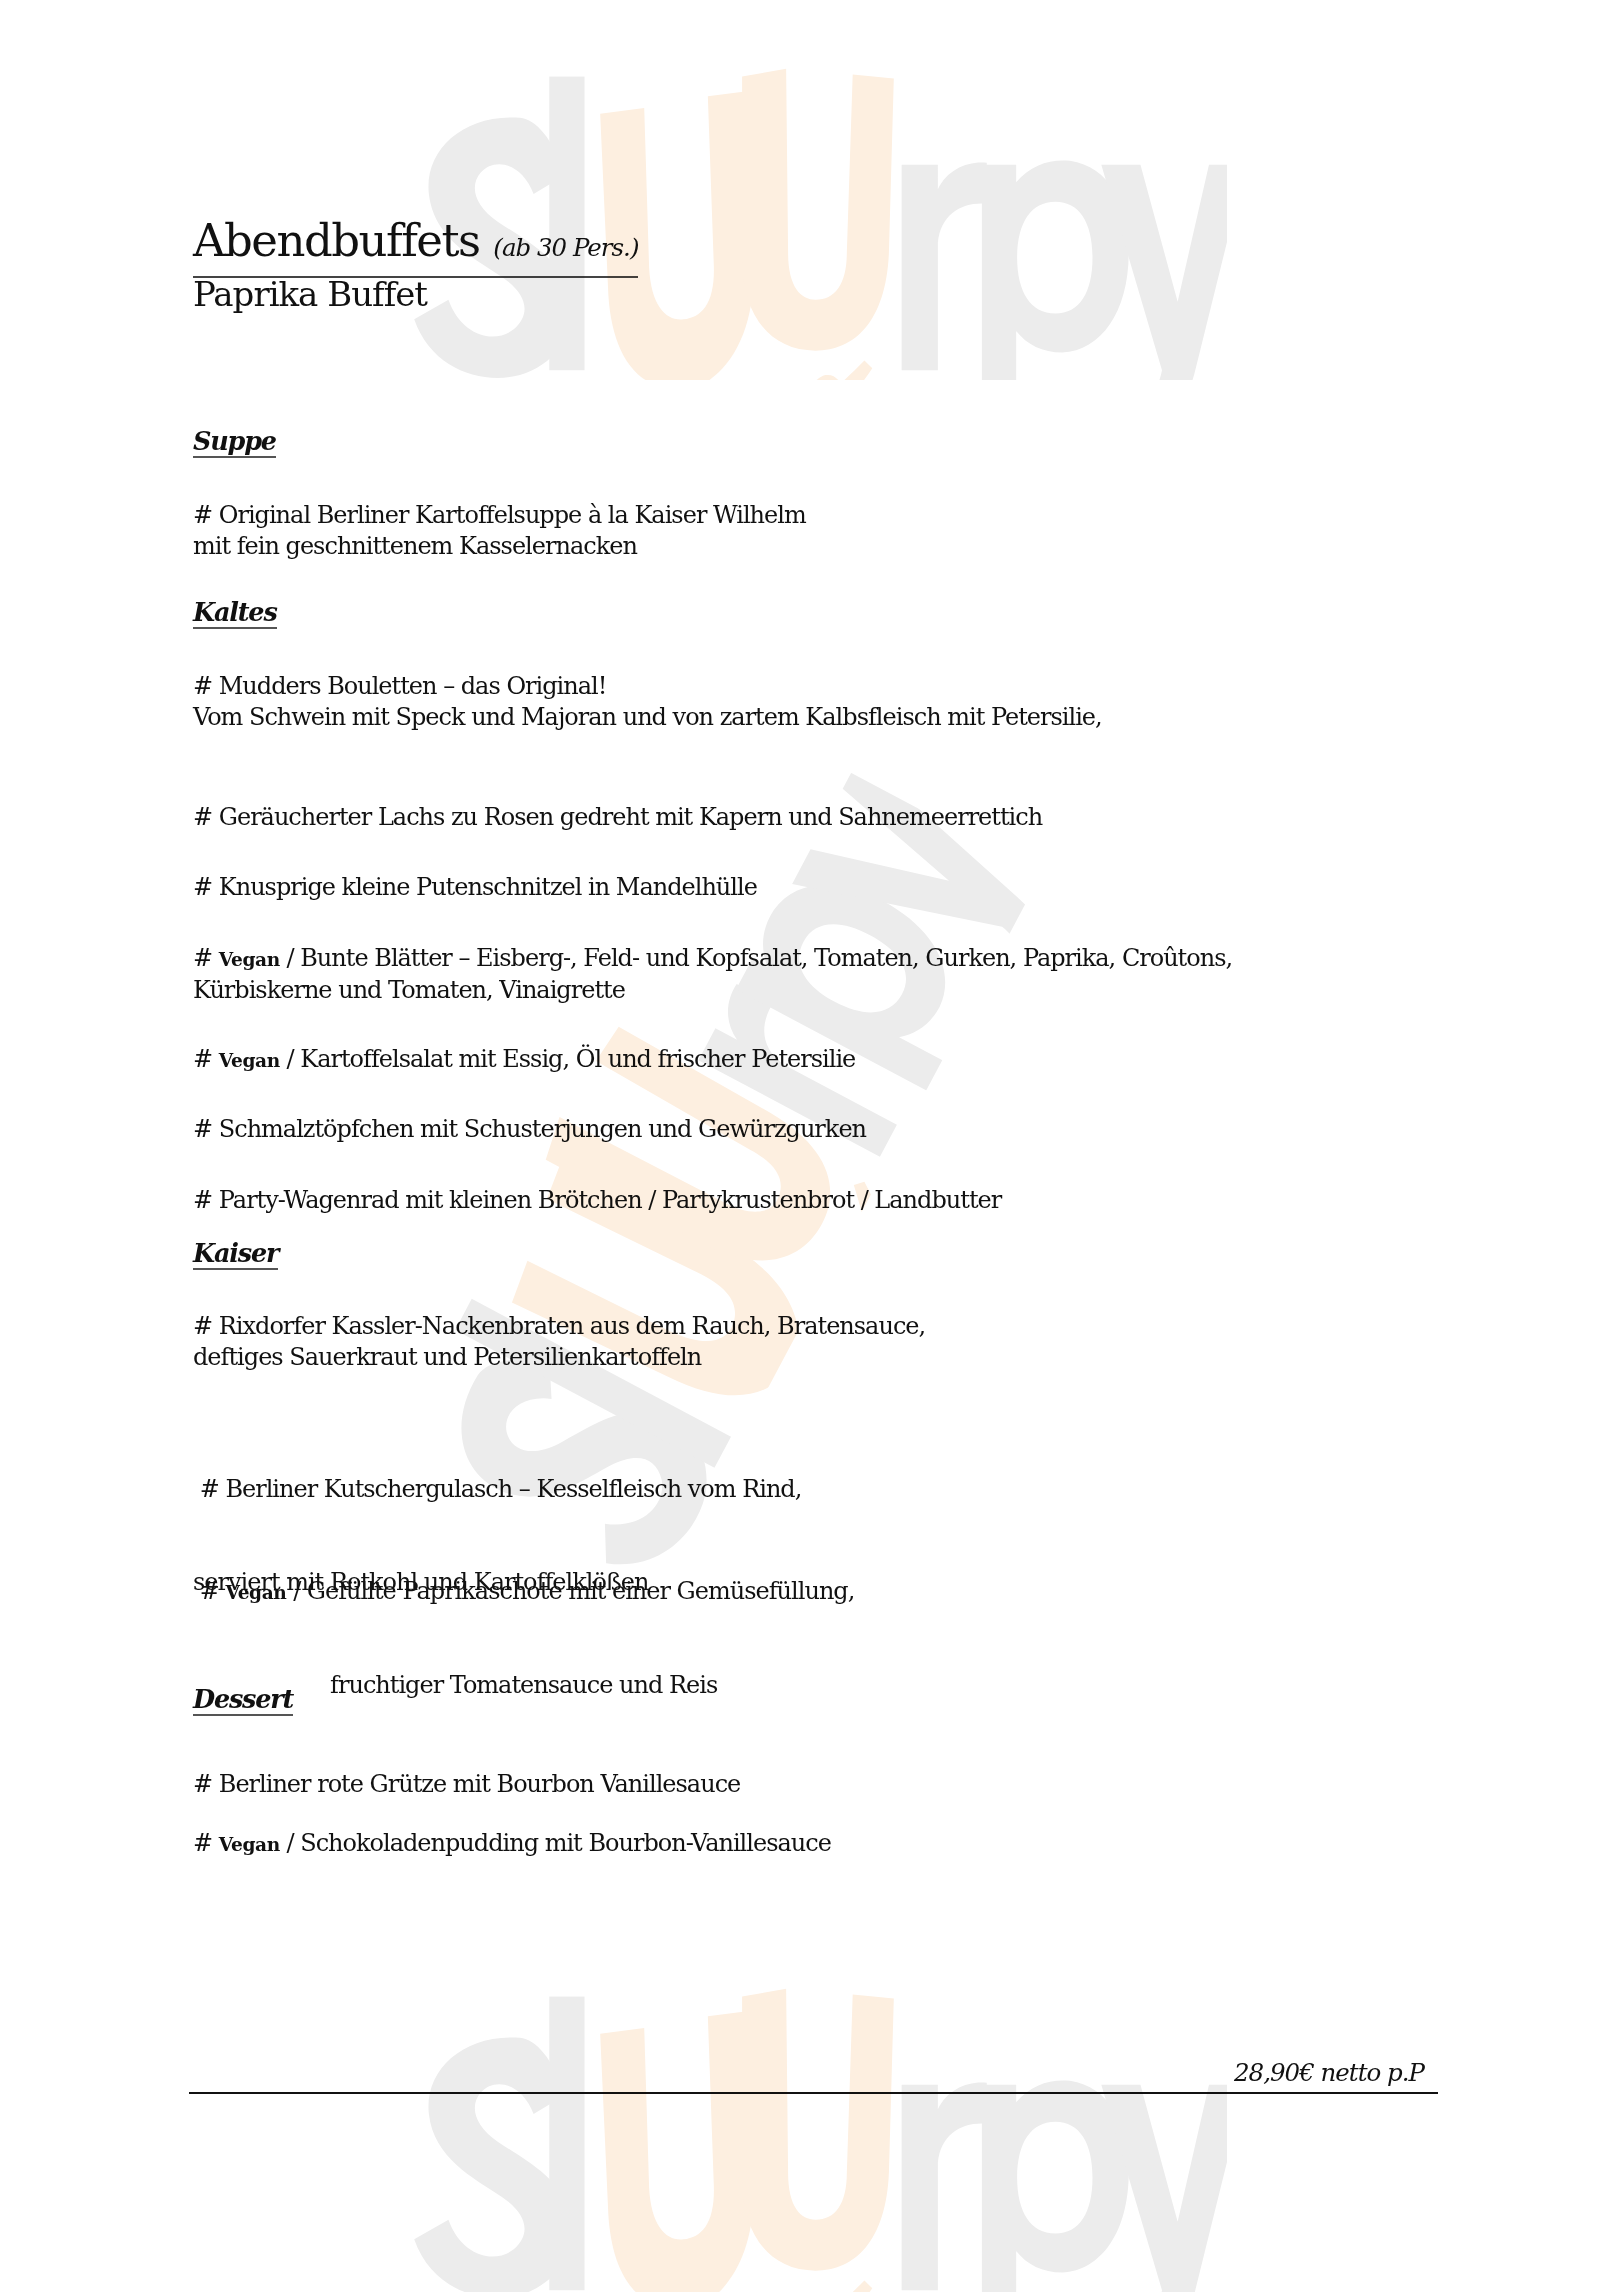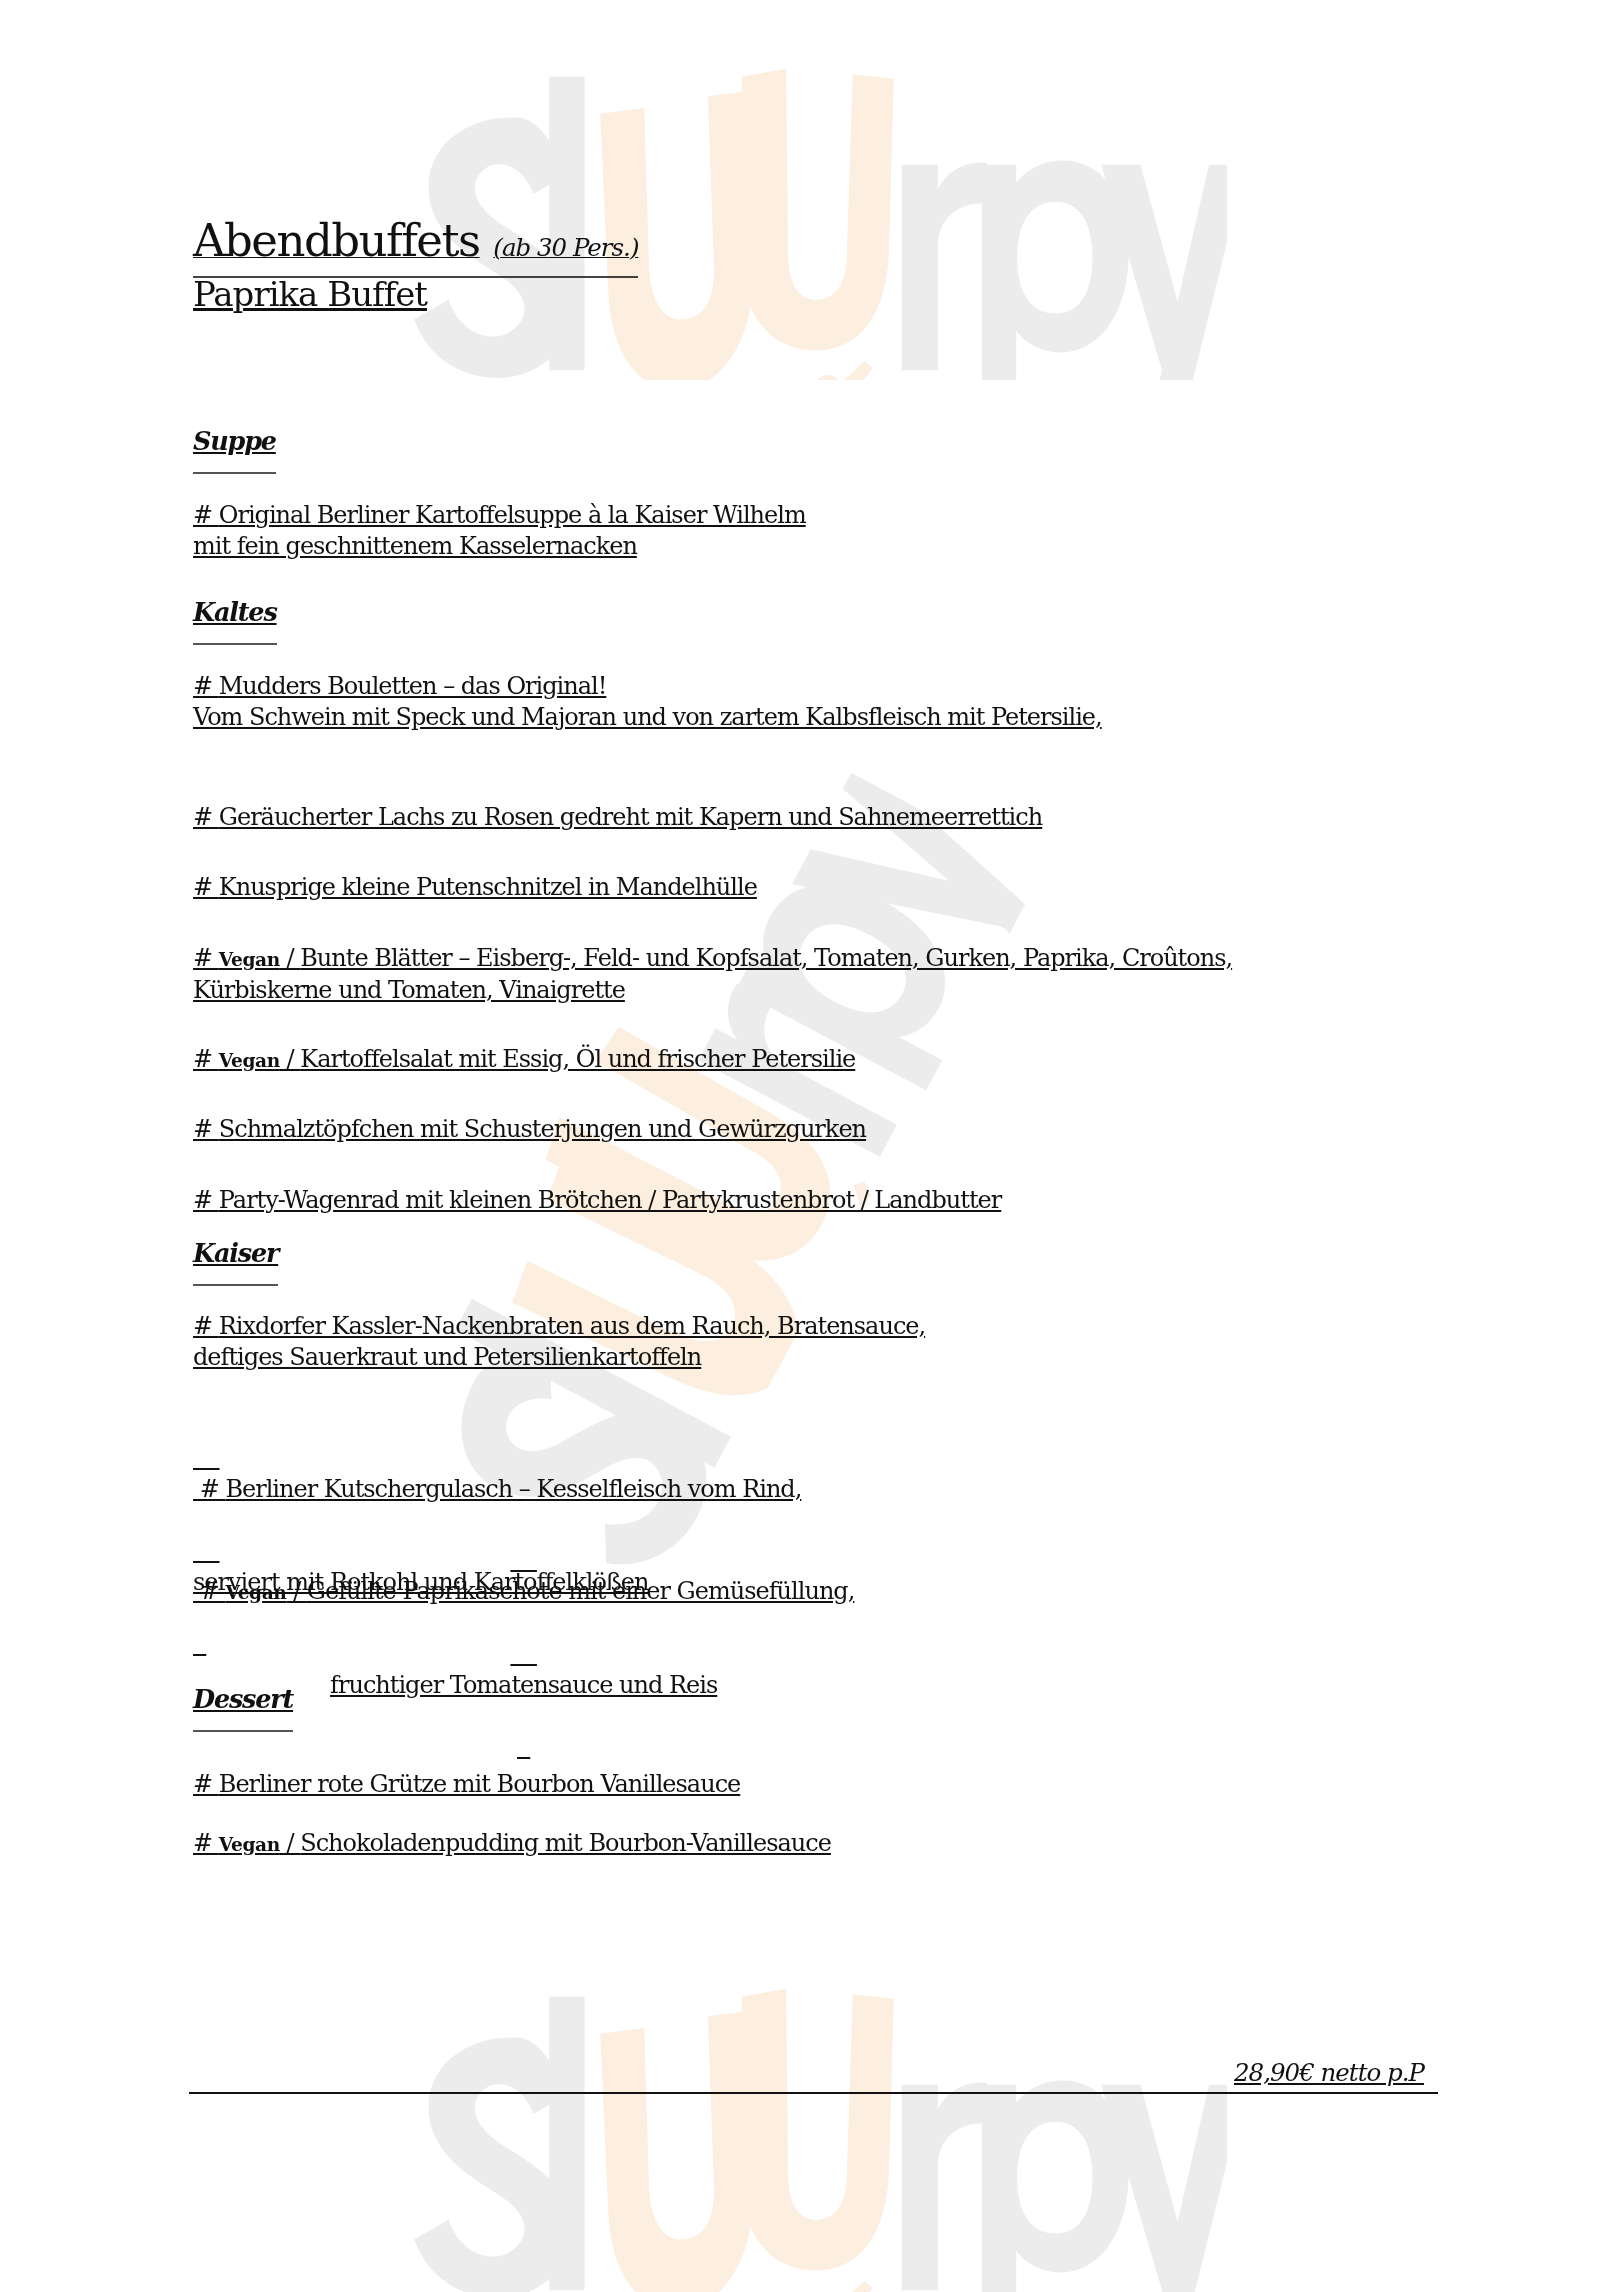--- a/index.html
+++ b/index.html
@@ -29,21 +29,21 @@
       transform-origin: 50% 50%;
     }
     
     .page {
       position: absolute;
       left: 0; top: 0;
       width: 1620px; height: 2293px;
       z-index: 1;
       mix-blend-mode: multiply;
     }
-    .abs { position: absolute; white-space: nowrap; text-decoration: underline; }
+    .abs { position: absolute; white-space: nowrap; }
     .title-line {
       left: 193px; top: 216px;
       border-bottom: 2.9px solid #444;
       padding-bottom: 1px;
       line-height: 49px;
     }
     .title {
       font-family: "DejaVu Serif", serif;
       font-size: 45px;
       letter-spacing: -1.5px;
@@ -62,21 +62,21 @@
       letter-spacing: -1px;
     }
     .heading {
       font-family: "DejaVu Serif", serif;
       font-weight: bold;
       font-style: italic;
       font-size: 25.5px;
       letter-spacing: -1.2px;
       border-bottom: 2.9px solid #555;
       line-height: 29px;
-      padding-bottom: 16px;
+      padding-bottom: 0px;
       text-align: right;
     }
     .item {
       font-size: 24px;
       line-height: 31px;
       letter-spacing: -1px;
     }
     .item .line { display: block; }
     .vegan {
       font-weight: bold;

